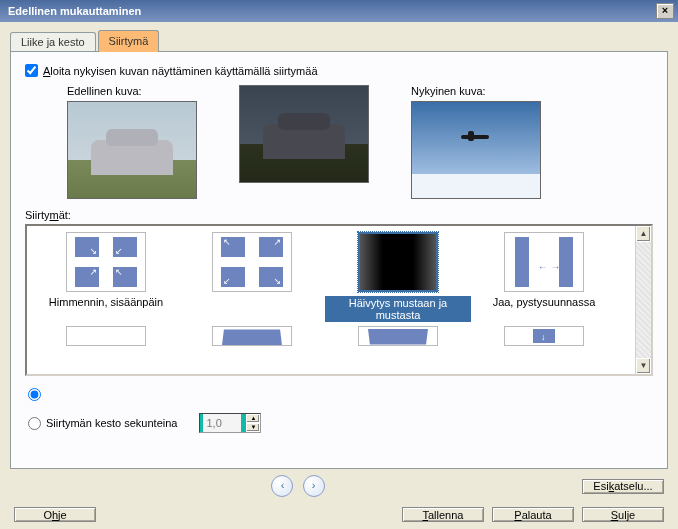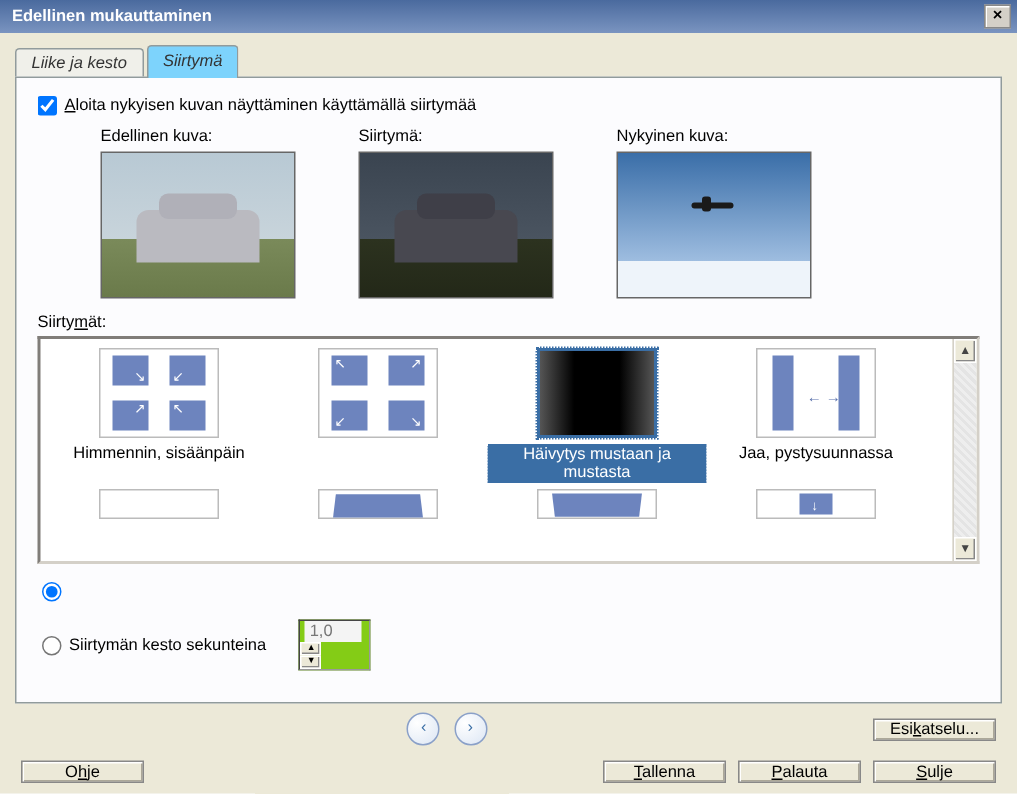--- a/index.html
+++ b/index.html
@@ -40,37 +40,36 @@
 .tab {
   padding: 3px 10px 3px 10px;
   border: 1px solid #919b9c;
   background: #f0f0ea;
   border-bottom: none;
   border-radius: 3px 3px 0 0;
   margin-right: 2px;
   position: relative;
   top: 2px;
   color: #333;
-  font-style: italic;
 }
 .tab.active {
-  background: #7dd3fc;
+  background: #fdba74;
   top: 0;
   z-index: 2;
   padding-top: 4px;
   padding-bottom: 5px;
 }
 .tab-panel {
   border: 1px solid #919b9c;
   background: #fcfcfe;
   padding: 12px 14px 14px 14px;
   min-height: 418px;
   position: relative;
 }
-.checkbox-row { display: flex; margin-bottom: 8px; }
+.checkbox-row { display: flex; align-items: center; margin-bottom: 8px; }
 .checkbox-row input { margin: 0 5px 0 0; }
 .previews { display: flex; gap: 16px; margin-left: 42px; margin-bottom: 10px; }
 .preview-col { margin-right: 26px; }
 .preview-label { margin-bottom: 4px; }
 .preview-img {
   width: 130px; height: 98px;
   border: 1px solid #666;
   background: #87a8c4;
   position: relative;
   overflow: hidden;
@@ -150,21 +149,21 @@
 .sb-btn {
   height: 16px; background: #ece9d8;
   border: 1px solid #fff;
   box-shadow: inset -1px -1px #888;
   text-align: center; font-size: 8px; line-height: 13px; color: #444;
 }
 .sb-track { flex:1; background: repeating-linear-gradient(45deg,#eee,#eee 2px,#e4e4e4 2px,#e4e4e4 4px);}
 .radio-row { display: flex; align-items: center; margin-top: 12px; }
 .radio-row input { margin: 0 5px 0 3px; }
 .spinner {
-  display: inline-flex; margin-left: 22px; border: 1px inset #999; background:#84cc16;flex-direction:column;
+  display: inline-flex; margin-left: 22px; border: 1px inset #999; background:#14b8a6;
 }
 .spinner input { width: 38px; border: none; background:#f4f4f4; font-size:11px; padding: 1px 3px; color: #777;}
 .spin-btns { display:flex; flex-direction:column; }
 .spin-btns div { width:14px; height:9px; background:#ece9d8; border:1px solid #fff; box-shadow: inset -1px -1px #888; font-size:6px; text-align:center; line-height:7px;}
 .nav-row { display:flex; align-items:center; margin-top: 6px; padding: 0 4px;}
 .nav-center { flex:1; text-align:center; }
 .circle-btn {
   display:inline-block; width:22px; height:22px; border:1px solid #8aa0c8; border-radius:50%;
   background: radial-gradient(circle at 30% 30%, #fff, #dce6f4);
   text-align:center; line-height:19px; color:#3a6ea5; font-size:11px; margin: 0 3px;
@@ -201,21 +200,20 @@
       <input type="checkbox" checked="" style="">
       <label><span class="u">A</span>loita nykyisen kuvan näyttäminen käyttämällä siirtymää</label>
     </div>
 
     <div class="previews">
       <div class="preview-col">
         <div class="preview-label">Edellinen kuva:</div>
         <div class="preview-img sky1"></div>
       </div>
       <div class="preview-col">
-        <div class="preview-label">Siirtymä:</div>
         <div class="preview-img sky2"></div>
       </div>
       <div class="preview-col">
         <div class="preview-label">Nykyinen kuva:</div>
         <div class="preview-img sky3"></div>
       </div>
     </div>
 
     <div class="section-label">
       <span>Siirty</span><span class="u">m</span><span>ät:</span>

